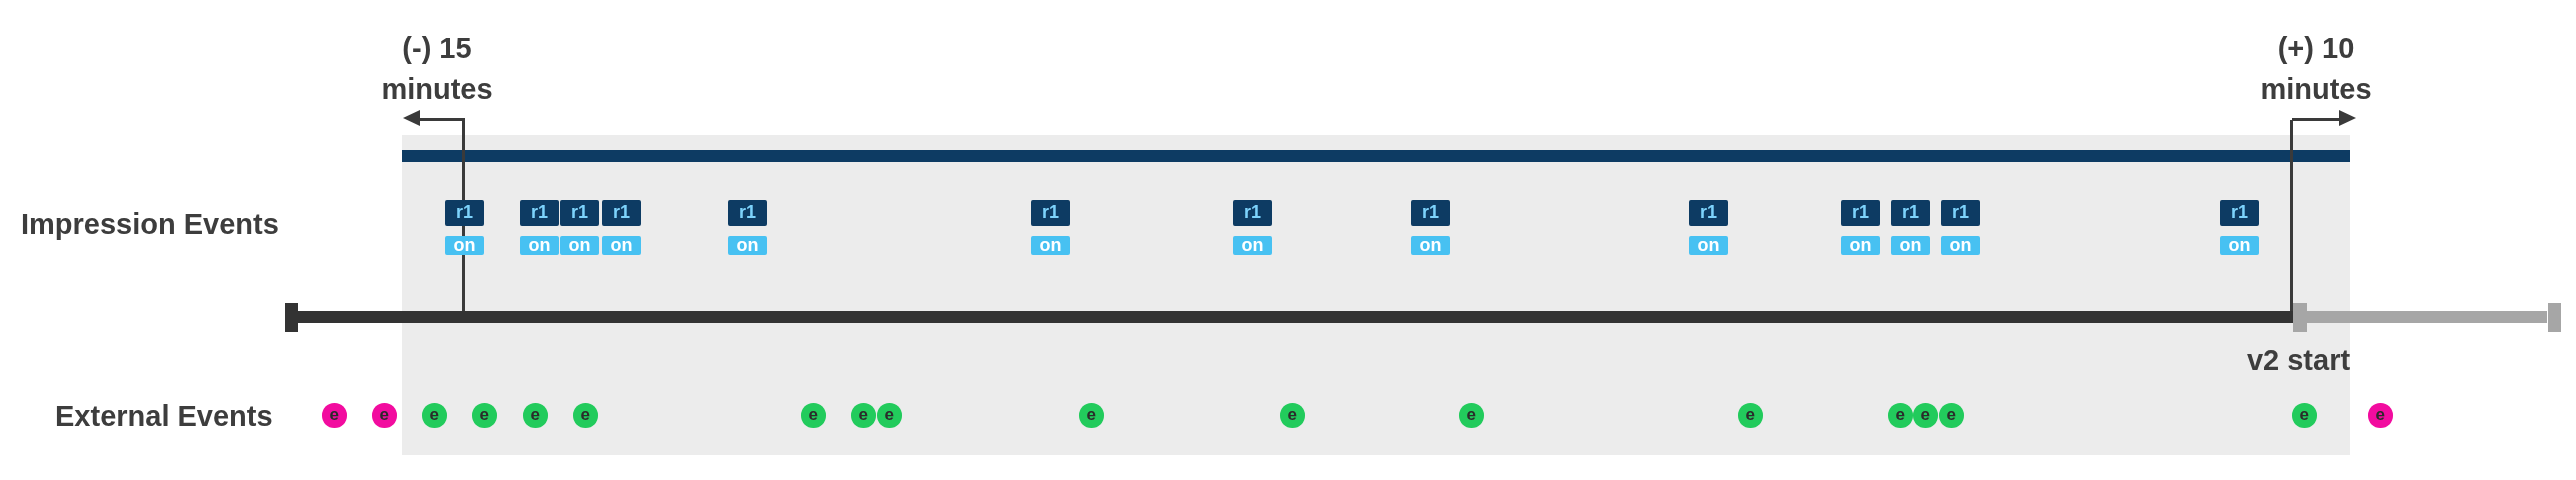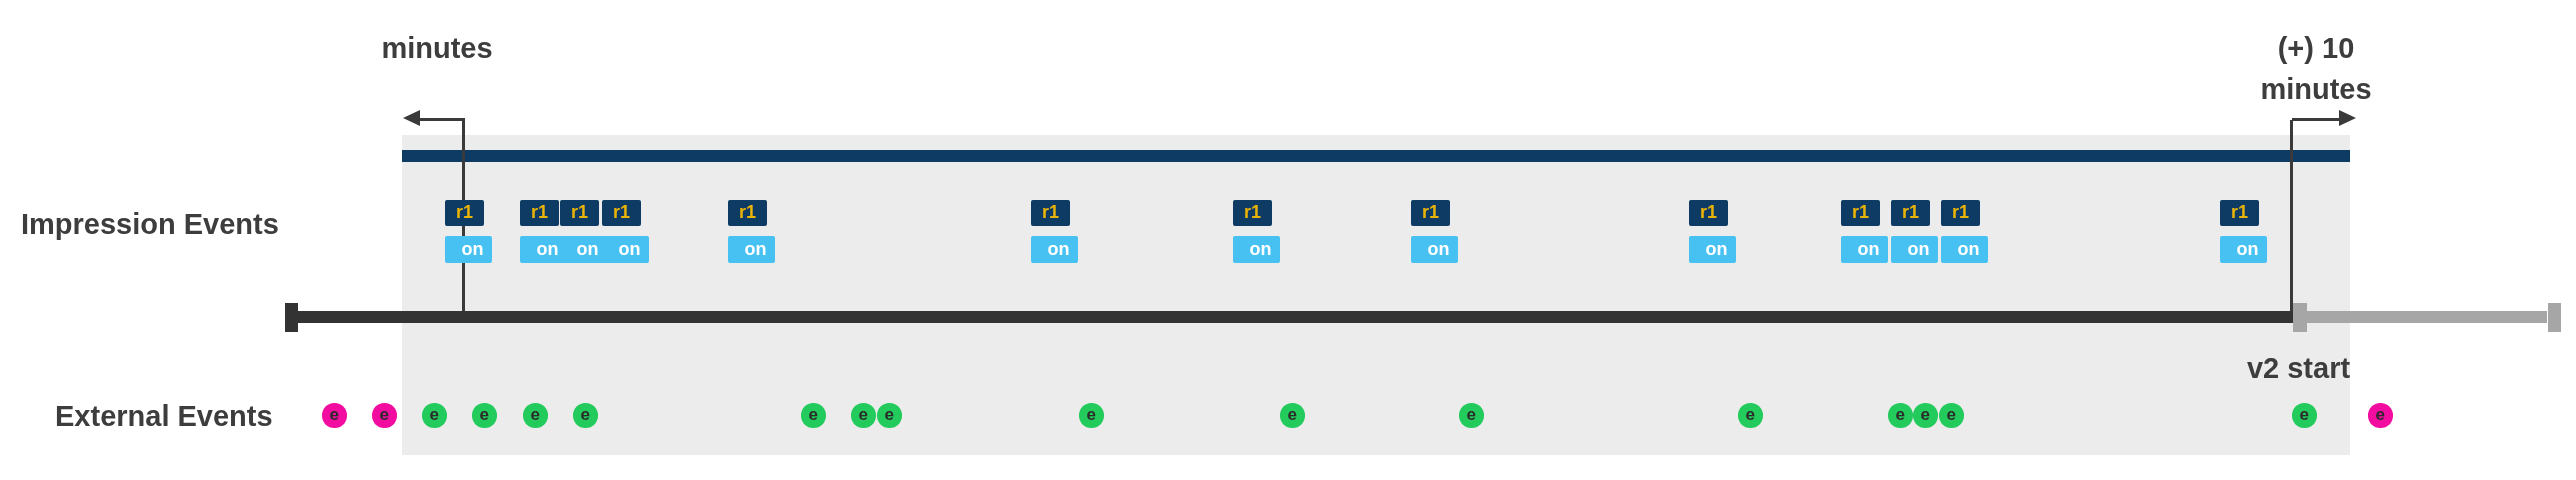--- a/index.html
+++ b/index.html
@@ -23,50 +23,51 @@
   #minus-vline{left:462px;}
   #plus-vline{left:2290px;}
   .harrow{position:absolute;top:118px;height:2.8px;background:var(--line);z-index:3;}
   #minus-harrow{left:419px;width:46px;}
   #plus-harrow{left:2292px;width:47px;}
   .ahead{position:absolute;top:110px;width:0;height:0;border-top:8.5px solid transparent;border-bottom:8.5px solid transparent;z-index:3;}
   #minus-ahead{left:403px;border-right:17px solid var(--line);}
   #plus-ahead{left:2339px;border-left:17px solid var(--line);}
 
   .imp{position:absolute;width:39px;z-index:4;}
-  .imp .r1{width:39px;height:25.5px;margin-top:200px;background:var(--navy);color:#eab308;
+  .imp .r1{width:39px;height:25.5px;margin-top:200px;background:var(--navy);color:#7dd3fc;
     font-size:18px;font-weight:700;display:flex;align-items:center;justify-content:center;border-radius:1.9px;}
-  .imp .on{width:39px;height:27px;margin-top:10.4px;background:var(--lightblue);color:#ffffff;
-    font-size:18px;font-weight:700;display:flex;align-items:center;justify-content:center;border-radius:1.9px;padding-left:8px;}
+  .imp .on{width:39px;height:19px;margin-top:10.4px;background:var(--lightblue);color:#ffffff;
+    font-size:18px;font-weight:700;display:flex;align-items:center;justify-content:center;border-radius:1.9px;}
 
   .tl{position:absolute;z-index:4;}
   #v1-cap{left:285px;top:303px;width:13.2px;height:29px;background:var(--dark);}
   #tl-dark{left:290px;top:311px;width:2003px;height:12.3px;background:var(--dark);}
   #v2-cap{left:2293px;top:303px;width:14px;height:29px;background:var(--gray);}
   #tl-gray{left:2307px;top:311px;width:240px;height:12.3px;background:var(--gray);}
   #tl-end-cap{left:2548px;top:303px;width:13.2px;height:29px;background:var(--gray);}
 
   .start-label{position:absolute;width:189px;text-align:center;font-size:29px;font-weight:700;color:var(--text);z-index:6;white-space:nowrap;}
   #v1-label{left:196px;top:340px;}
-  #v2-label{left:2204px;top:352px;}
+  #v2-label{left:2204px;top:344px;}
 
   .evt{position:absolute;top:403px;width:24.5px;height:24.5px;border-radius:50%;z-index:5;
     display:flex;align-items:center;justify-content:center;font-size:17px;font-weight:600;color:#2b2b2b;}
   .evt.green{background:var(--green);}
   .evt.pink{background:var(--pink);}
 </style>
 </head>
 <body>
 
 <div class="stage" style="--navy: #0d3b63; --lightblue: #47c1f2; --green: #22cb5c; --pink: #f20c9f; --dark: #333333; --gray: #a6a6a6; --panel: #ececec; --text: #3d3d3d; --line: #3a3a3a;">
 
   <div class="panel"></div>
   <div class="navy-bar"></div>
 
   <div class="marker-label" id="minus-label">
+    <div>(-) 15</div>
     <div>minutes</div>
   </div>
   <div class="marker-label" id="plus-label">
     <div>(+) 10</div>
     <div>minutes</div>
   </div>
 
   <div class="harrow" id="minus-harrow"></div>
   <div class="ahead" id="minus-ahead"></div>
   <div class="vline" id="minus-vline"></div>

